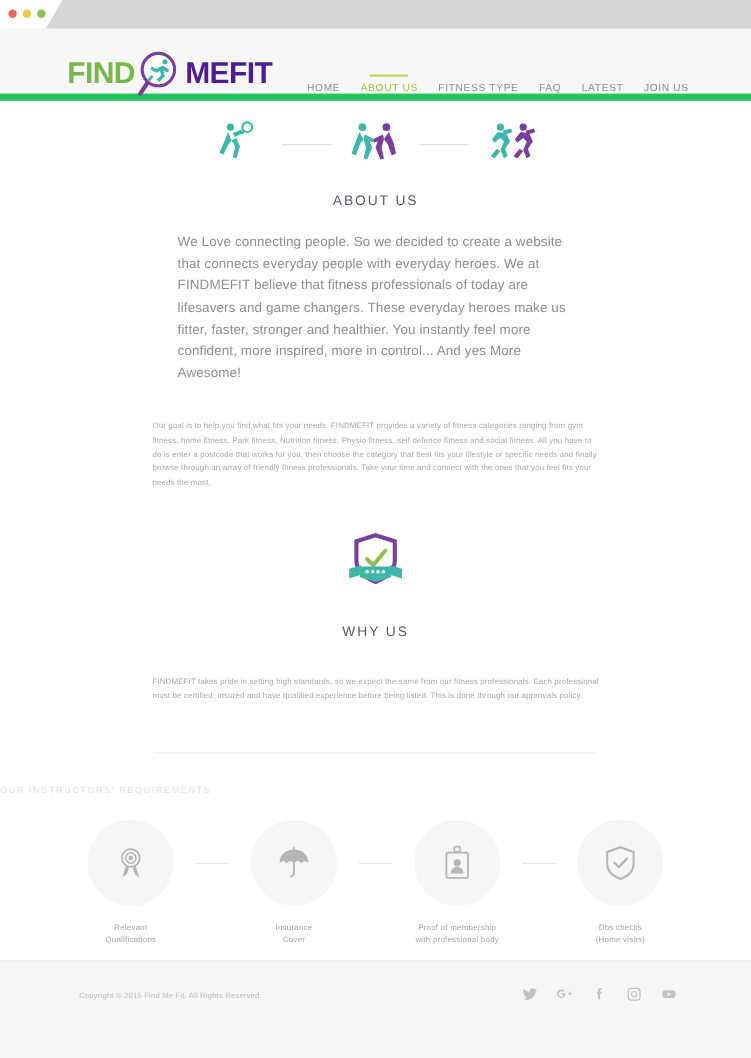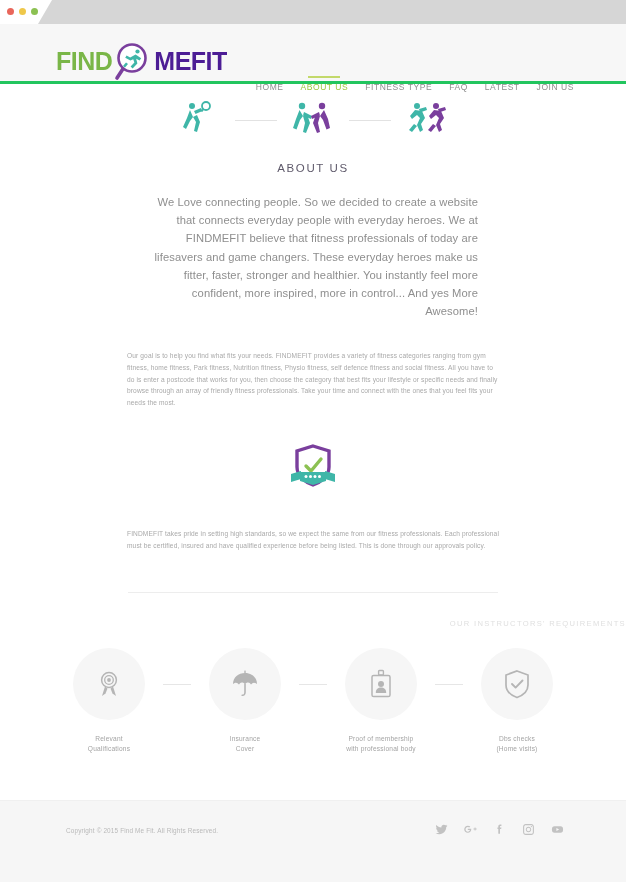--- a/index.html
+++ b/index.html
@@ -30,34 +30,34 @@
   .dots { position: absolute; top: 8px; left: 7px; display: flex; gap: 5px; z-index: 3; }
   .dot { width: 7px; height: 7px; border-radius: 50%; }
   .dot.red { background: #e9665b; }
   .dot.yellow { background: #efc84a; }
   .dot.green { background: #8cc152; }
 
   
   .site-header {
     position: absolute; top: 24px; left: 0; width: 626px; height: 60px;
     background: #f7f7f7;
-    border-bottom: 3px solid #22c55e;
+    border-bottom: 6px solid #22c55e;
   }
   .logo {
     position: absolute; left: 56px; top: 14px;
     display: flex; align-items: center;
     font-weight: bold; font-size: 25px; letter-spacing: -0.5px;
   }
   .logo-find { color: #7ab648; }
   .logo-me { color: #4c1d95; }
   .logo-fit { color: #4c1d95; }
   .logo-glass { position: relative; width: 46px; height: 46px; margin: 0 -2px; }
 
   .nav {
-    position: absolute; right: 52px; top: 61px;
+    position: absolute; right: 52px; top: 47px;
     display: flex; gap: 17px;
     transform: translateY(-50%);
   }
   .nav-item {
     position: relative;
     font-size: 8.5px; letter-spacing: 0.55px;
     color: #8d8d8d; text-transform: uppercase;
     white-space: nowrap; cursor: pointer;
     padding: 6px 0 2px;
   }
@@ -82,42 +82,42 @@
 
   .section-title {
     text-align: center;
     font-size: 11.5px; letter-spacing: 1.6px;
     color: #5f5a6b; text-transform: uppercase;
     margin-top: 22px;
   }
 
   .intro {
     width: 330px; margin: 19px auto 0;
-    text-align: right;
+    text-align: left;
     font-size: 11.2px; line-height: 18.2px;
     color: #8e8e8e; letter-spacing: 0.1px;
   }
 
   .body-copy {
     width: 372px; margin: 30px auto 0;
     font-size: 6.6px; line-height: 11.6px;
     color: #a9a9a9; letter-spacing: 0.12px;
     text-align: left;
   }
 
   .badge-wrap { text-align: center; margin-top: 34px; }
   .badge-icon { width: 52px; height: 52px; }
 
   .divider {
     width: 370px; height: 1px; background: #ededed;
     margin: 40px auto 0;
   }
 
   .req-title {
-    text-align: right;
+    text-align: left;
     font-size: 7.6px; letter-spacing: 1.3px;
     color: #e0e0e0; text-transform: uppercase;
     margin-top: 26px;
   }
 
   .req-row {
     display: flex; align-items: flex-start; justify-content: center;
     margin-top: 20px;
   }
   .req-item { width: 108px; text-align: center; }
@@ -262,20 +262,21 @@
           <g fill="#ffffff">
             <circle cx="19" cy="34.5" r="1.5"></circle>
             <circle cx="23.5" cy="34.5" r="1.5"></circle>
             <circle cx="28" cy="34.5" r="1.5"></circle>
             <circle cx="32.5" cy="34.5" r="1.5"></circle>
           </g>
         </svg>
       </span>
     </div>
 
+    <div class="section-title">WHY US</div>
     <div class="body-copy">FINDMEFIT takes pride in setting high standards, so we expect the same from our fitness professionals. Each professional must be certified, insured and have qualified experience before being listed. This is done through our approvals policy.</div>
 
     <div class="divider"></div>
 
     <div class="req-title">OUR INSTRUCTORS' REQUIREMENTS</div>
 
     <div class="req-row">
 
       <div class="req-item">
         <div class="req-circle">

